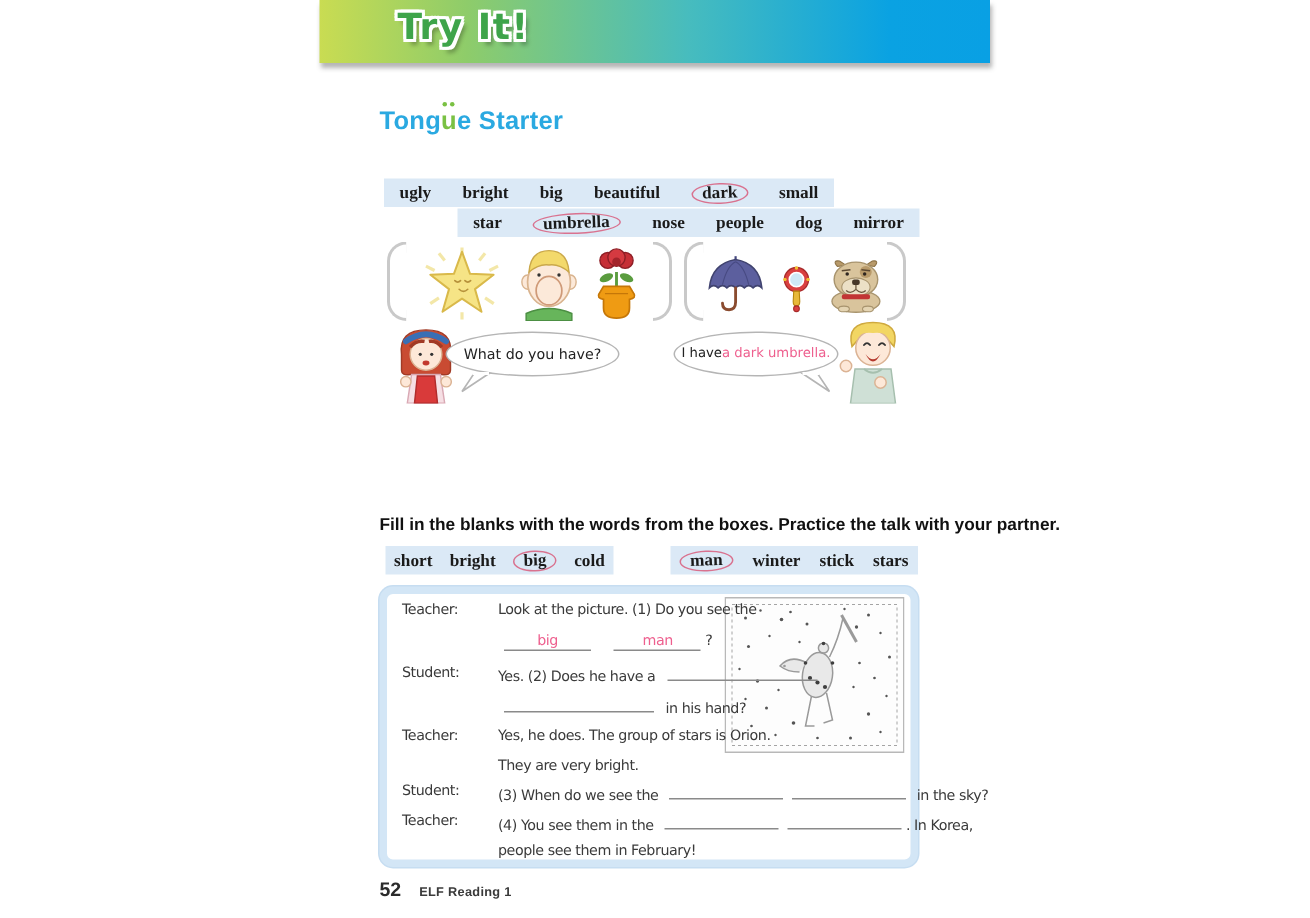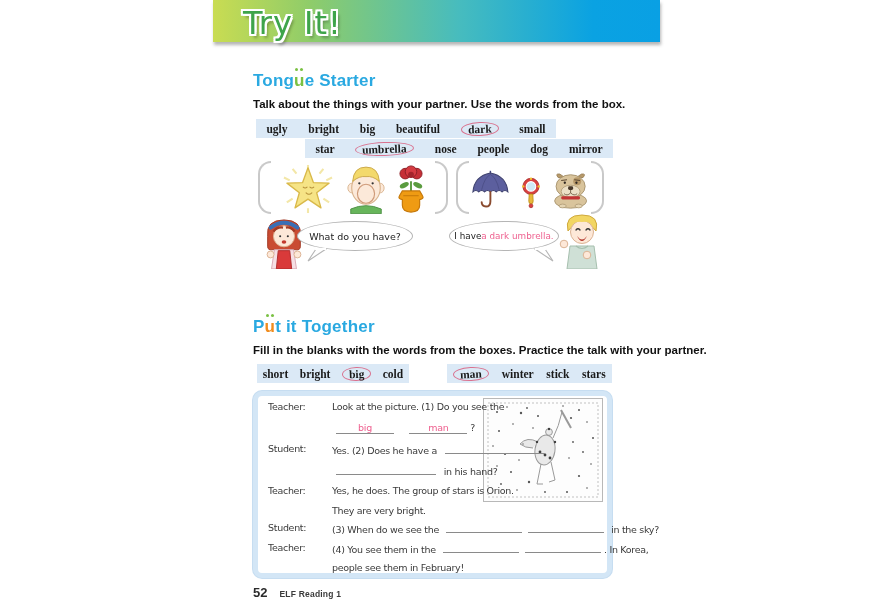--- a/index.html
+++ b/index.html
@@ -10,22 +10,22 @@
   }
   .abs { position:absolute; }
 
   
   .banner {
     position:absolute; left:213px; top:0; width:447px; height:42px;
     background:linear-gradient(90deg,#c9dc52 0%,#8ecc6a 22%,#47bcbe 55%,#0aa2e2 85%,#09a0e4 100%);
     box-shadow:1px 3px 3px rgba(90,90,90,.45);
   }
   .banner-title {
-    position:absolute; left:30px; top:4px;
-    font-family:"DejaVu Sans", sans-serif; font-weight:normal; font-size:32px; letter-spacing:1px;
+    position:absolute; left:52px; top:4px;
+    font-family:"DejaVu Sans", sans-serif; font-weight:bold; font-size:24px; letter-spacing:1px;
     color:#3ea44a;
     text-shadow:-2px -2px 0 #fff,2px -2px 0 #fff,-2px 2px 0 #fff,2px 2px 0 #fff,
                  0 -2px 0 #fff,0 2px 0 #fff,-2px 0 0 #fff,2px 0 0 #fff,3px 4px 3px rgba(0,0,0,.3);
   }
 
   
   .heading { font-weight:bold; font-size:17px; color:#2aa9e1; letter-spacing:.2px; white-space:nowrap; }
   .u-green { color:#7ac143; position:relative; }
   .u-orange { color:#f08c1e; position:relative; }
   .u-green::after, .u-orange::after {
@@ -78,21 +78,20 @@
 
 <div id="page">
 
   <div class="banner">
     <div class="banner-title">Try It!</div>
   </div>
 
   <div class="abs heading" style="left:253px; top:71px;">
     <span>Tong</span><span class="u-green">u</span><span>e Starter</span>
   </div>
-  <div class="abs instruction" style="left:253px; top:98px;">Talk about the things with your partner. Use the words from the box.</div>
 
   <div class="wordbox" style="left:256px; top:119px; width:300px;">
     <span>ugly</span>
     <span>bright</span>
     <span>big</span>
     <span>beautiful</span>
     <span class="circled"><span>dark</span></span>
     <span>small</span>
   </div>
 
@@ -216,23 +215,20 @@
     <circle cx="26" cy="21" r="11.5" fill="#fde8d8" stroke="#dbb394" stroke-width="1"></circle>
     <path d="M13,14 Q18,8 26,9 Q34,8 39,14 Q33,10 26,11 Q19,10 13,14 Z" fill="#f2d663"></path>
     <path d="M20,19 q2,-2.5 4,0 M30,19 q2,-2.5 4,0" fill="none" stroke="#333" stroke-width="1.3" stroke-linecap="round"></path>
     <path d="M21,25 Q26,32 31,25 Q26,35 21,25 Z" fill="#b3372c"></path>
     <path d="M14,35 L38,35 L41,58 L11,58 Z" fill="#cfe0d6" stroke="#a6bfae" stroke-width="1"></path>
     <path d="M20,35 Q26,40 32,35" fill="none" stroke="#a6bfae" stroke-width="1.2"></path>
     <circle cx="8" cy="33" r="3.8" fill="#fde8d8" stroke="#dbb394" stroke-width="1"></circle>
     <circle cx="31" cy="44" r="3.8" fill="#fde8d8" stroke="#dbb394" stroke-width="1"></circle>
   </svg>
 
-  <div class="abs heading" style="left:253px; top:317px;">
-    <span>P</span><span class="u-orange">u</span><span>t it Together</span>
-  </div>
   <div class="abs instruction" style="left:253px; top:344px;">Fill in the blanks with the words from the boxes. Practice the talk with your partner.</div>
 
   <div class="wordbox" style="left:257px; top:364px; width:152px;">
     <span>short</span>
     <span>bright</span>
     <span class="circled"><span>big</span></span>
     <span>cold</span>
   </div>
   <div class="wordbox" style="left:447px; top:364px; width:165px;">
     <span class="circled"><span>man</span></span>

